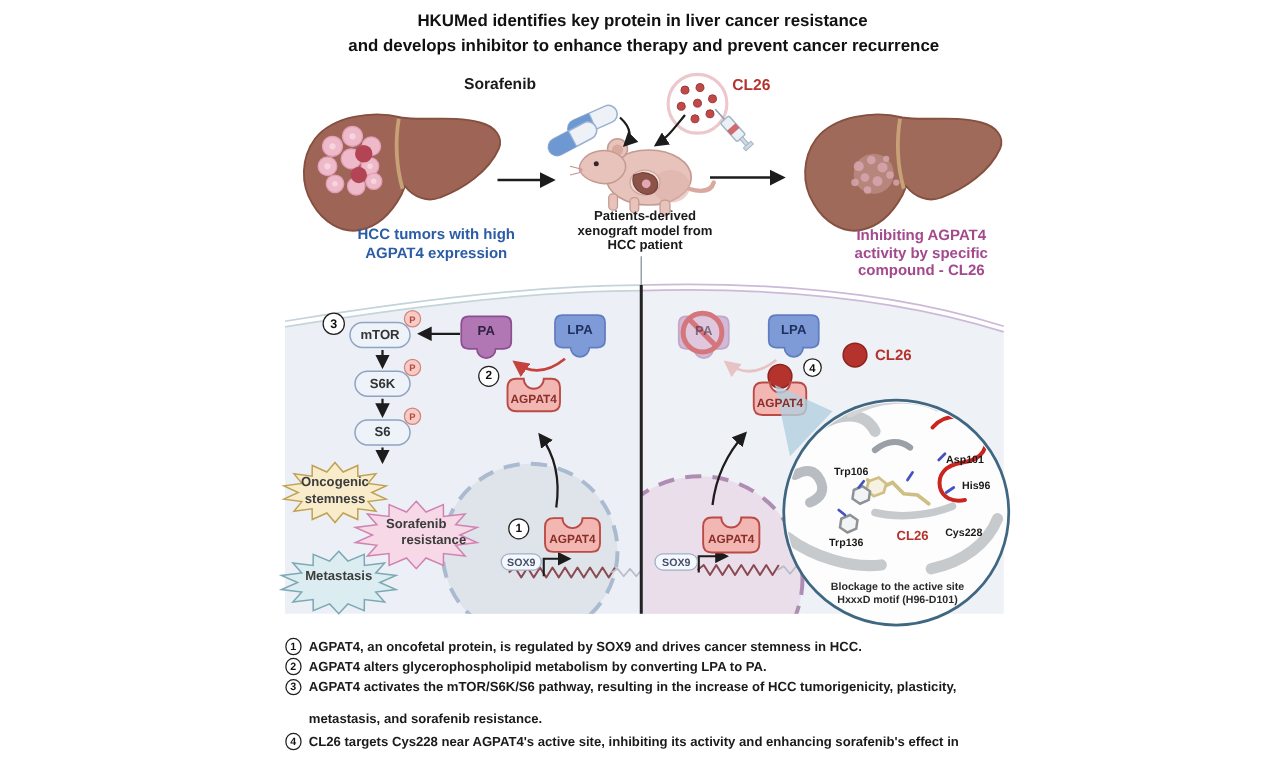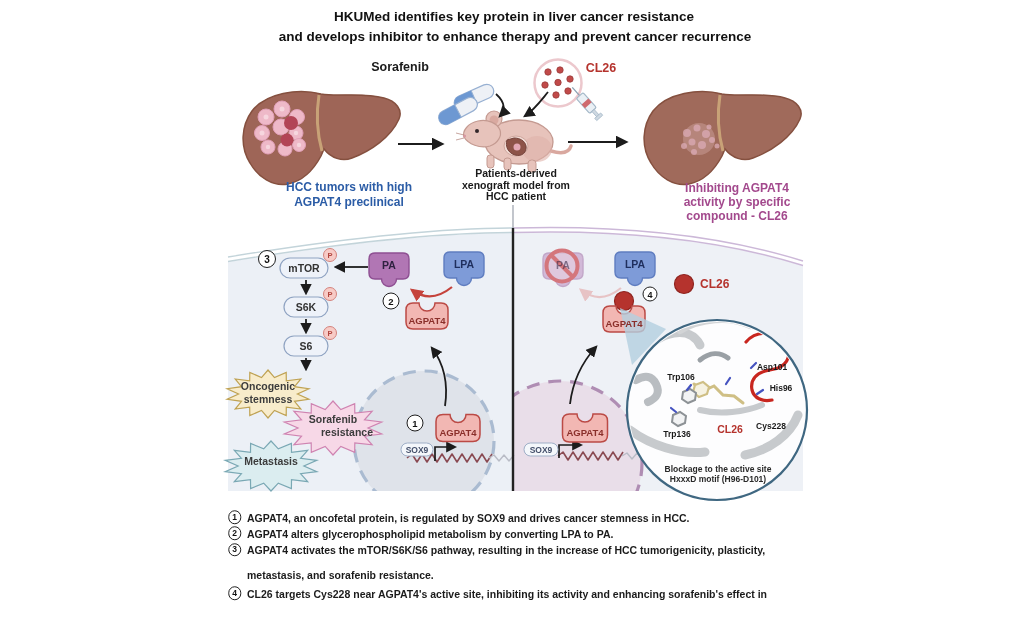--- a/index.html
+++ b/index.html
@@ -277,21 +277,21 @@
 <div class="lbl cc b" style="left:515px;top:36px;font-size:13.5px;color:#111;">and develops inhibitor to enhance therapy and prevent cancer recurrence</div>
 
 <div class="lbl cc b" style="left:400px;top:67px;font-size:12.5px;">Sorafenib</div>
 <div class="lbl cc b red" style="left:601px;top:68px;font-size:12.5px;">CL26</div>
 
 <div class="lbl cc b" style="left:516px;top:173px;font-size:10.5px;">Patients-derived</div>
 <div class="lbl cc b" style="left:516px;top:184.5px;font-size:10.5px;">xenograft model from</div>
 <div class="lbl cc b" style="left:516px;top:196px;font-size:10.5px;">HCC patient</div>
 
 <div class="lbl cc b" style="left:349px;top:187px;font-size:12px;color:#2b5ca6;">HCC tumors with high</div>
-<div class="lbl cc b" style="left:349px;top:202px;font-size:12px;color:#2b5ca6;">AGPAT4 preclinical</div>
+<div class="lbl cc b" style="left:349px;top:202px;font-size:12px;color:#2b5ca6;">AGPAT4 expression</div>
 
 <div class="lbl cc b" style="left:737px;top:188px;font-size:12px;color:#a3498d;">Inhibiting AGPAT4</div>
 <div class="lbl cc b" style="left:737px;top:202px;font-size:12px;color:#a3498d;">activity by specific</div>
 <div class="lbl cc b" style="left:737px;top:216px;font-size:12px;color:#a3498d;">compound - CL26</div>
 
 <div class="numc" style="left:267px;top:259px;width:18px;height:18px;font-size:10px;">3</div>
 <div class="lbl cc sb" style="left:304px;top:268px;font-size:10.5px;color:#333;">mTOR</div>
 <div class="pc" style="left:330px;top:255px;">P</div>
 <div class="lbl cc sb" style="left:306px;top:307px;font-size:10.5px;color:#333;">S6K</div>
 <div class="pc" style="left:330px;top:294px;">P</div>

